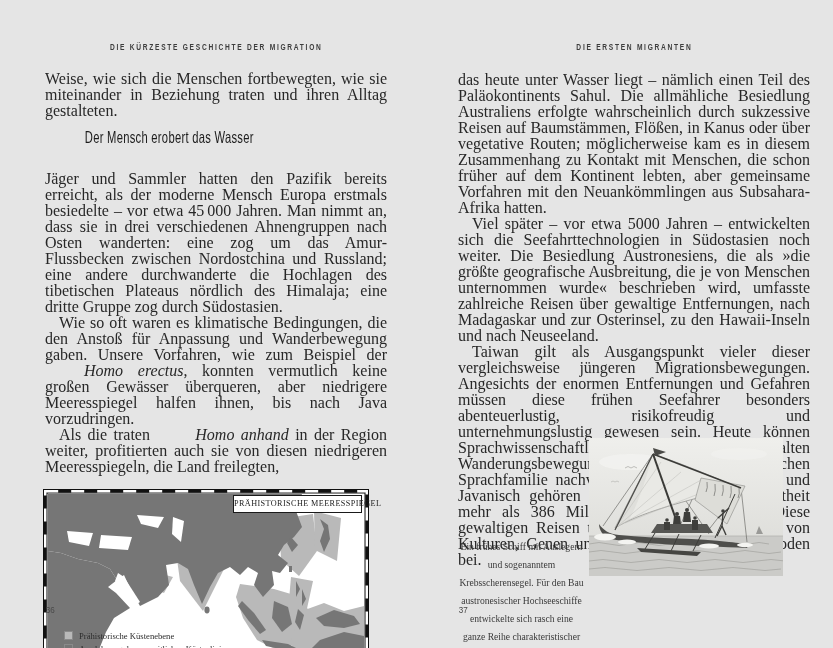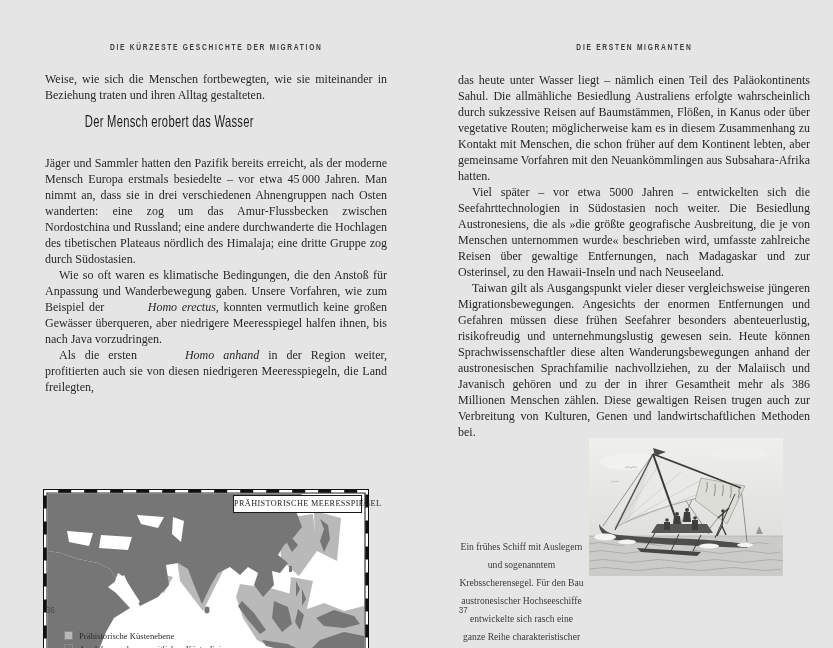--- a/index.html
+++ b/index.html
@@ -10,21 +10,21 @@
   #col-right{left:458px;width:352px;}
 
   .running-head{position:absolute;top:36px;left:0;right:0;text-align:center;white-space:nowrap;}
   .running-head span{display:inline-block;transform:scaleX(0.78);transform-origin:center;
       font-family:"Liberation Sans",sans-serif;font-size:8.5px;font-weight:bold;
       letter-spacing:2.2px;color:#3d3d3d;}
 
   .body-text{position:absolute;left:0;right:0;}
   #col-left  .body-text{top:71px;}
   #col-right .body-text{top:72px;}
-  .body-text p{margin:0;text-align:justify;font-size:12px;line-height:16px;color:#272727;
+  .body-text p{margin:0;text-align:justify;font-size:16px;line-height:16px;color:#272727;
       hyphens:auto;-webkit-hyphens:auto;}
   .body-text p.indent{text-indent:14px;}
   .body-text i{font-style:italic;margin-left:39px;}
 
   .section-heading{text-align:left;margin:10px 0 24px 0;white-space:nowrap;}
   .section-heading span{display:inline-block;transform:scaleX(0.68);transform-origin:center;
       font-family:"Liberation Sans",sans-serif;font-size:16.5px;line-height:17px;
       letter-spacing:0.4px;color:#1c1c1c;}
 
   .page-num{position:absolute;top:599px;left:0;right:0;text-align:left;}
@@ -61,21 +61,21 @@
     <div class="body-text">
       <div>
           <p><span>Weise, wie sich die Menschen fortbewegten, wie sie miteinander in Beziehung traten und ihren Alltag gestalteten.</span></p>
         </div>
       <div class="section-heading">
         <span>Der Mensch erobert das Wasser</span>
       </div>
       <div>
           <p><span>Jäger und Sammler hatten den Pazifik bereits erreicht, als der moderne Mensch Europa erstmals besiedelte – vor etwa 45 000 Jahren. Man nimmt an, dass sie in drei verschiedenen Ahnengruppen nach Osten wanderten: eine zog um das Amur-Flussbecken zwischen Nordostchina und Russland; eine andere durchwanderte die Hochlagen des tibetischen Plateaus nördlich des Himalaja; eine dritte Gruppe zog durch Südostasien.</span></p>
           <p class="indent"><span>Wie so oft waren es klimatische Bedingungen, die den Anstoß für Anpassung und Wanderbewegung gaben. Unsere Vorfahren, wie zum Beispiel der </span><i>Homo erectus</i><span>, konnten vermutlich keine großen Gewässer überqueren, aber niedrigere Meeresspiegel halfen ihnen, bis nach Java vorzudringen.</span></p>
-          <p class="indent"><span>Als die ersten </span><i>Homo anhand</i><span> in der Region weiter, profitierten auch sie von diesen niedrigeren Meeresspiegeln, die Land freilegten,</span></p>
+          <p class="indent"><span>Als die traten </span><i>Homo anhand</i><span> in der Region weiter, profitierten auch sie von diesen niedrigeren Meeresspiegeln, die Land freilegten,</span></p>
         </div>
 
       <div id="map-block">
         <svg width="326" height="179" viewBox="0 0 326 179">
 
           <rect x="4" y="4" width="318" height="171" fill="#ffffff"></rect>
 
           <g fill="#b9b9b9" stroke="none">
             <path d="M6,6 L54,6 L48,16 L34,14 L30,24 L14,28 L6,24 Z"></path>
             <path d="M62,6 L94,6 L88,16 L70,18 Z"></path>

